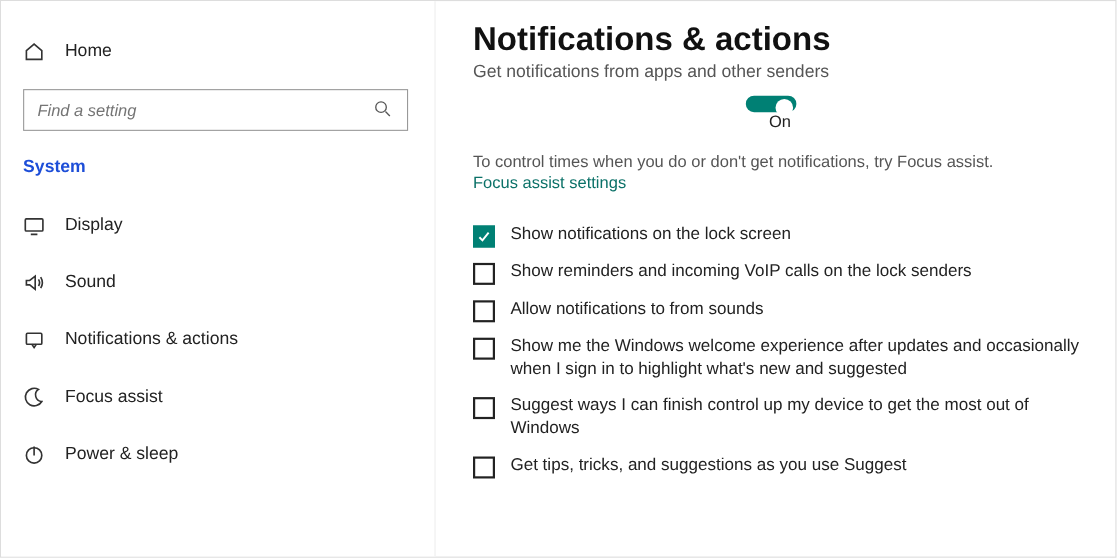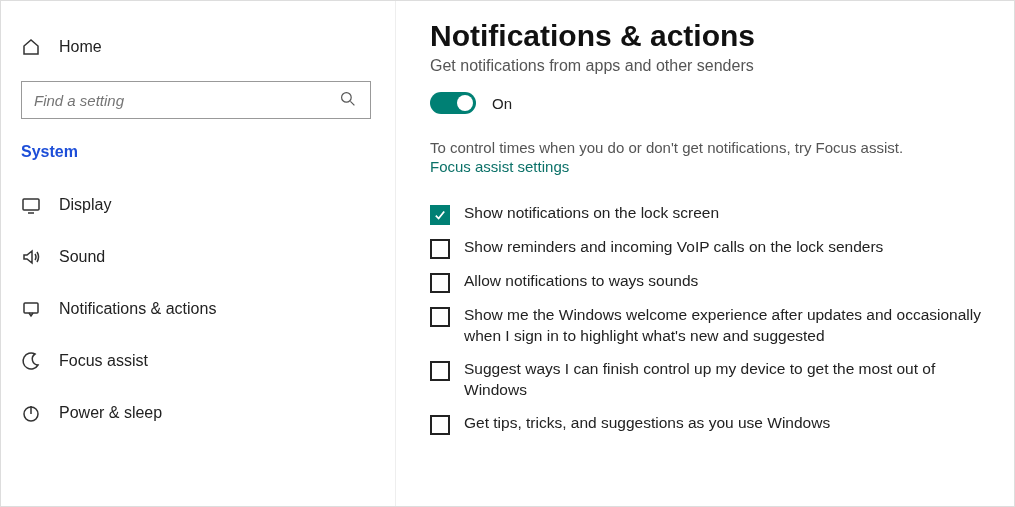--- a/index.html
+++ b/index.html
@@ -11,21 +11,21 @@
     .sidebar-row .icon svg { stroke: #333; fill: none; stroke-width: 1.5; }
     .home-row { margin-bottom: 6px; }
     .search-box { margin: 8px 24px 18px 20px; height: 38px; border: 1px solid #999; display: flex; align-items: center; padding: 0 12px; }
     .search-box input { flex: 1; border: none; outline: none; font-size: 15px; font-style: italic; color: #666; background: transparent; }
     .search-box .icon { width: 18px; height: 18px; }
     .section-label { font-weight: 600; font-size: 16px; padding: 6px 20px 18px 20px; color: #1d4ed8; }
 
     .main { flex: 1; padding: 18px 26px 0 34px; overflow: hidden; }
     .main h1 { font-size: 30px; font-weight: 600; margin-bottom: 4px; color: #111; }
     .subhead { font-size: 16px; color: #555; margin-top: 2px; margin-bottom: 12px; }
-    .toggle-row { display: flex; align-items: center; height: 32px; margin-bottom: 20px; }
+    .toggle-row { display: flex; align-items: center; height: 32px; margin-bottom: 20px; flex-direction: column; }
     .toggle { width: 46px; height: 22px; background: #008074; border-radius: 11px; position: relative; margin-right: 16px; cursor: pointer; }
     .toggle .knob { position: absolute; right: 3px; top: 3px; width: 16px; height: 16px; background: #fff; border-radius: 50%; }
     .toggle-label { font-size: 15px; color: #222; }
     .helper { font-size: 15px; color: #555; margin-bottom: 2px; }
     .link { font-size: 15px; color: #0b7168; cursor: pointer; margin-bottom: 28px; display: inline-block; }
 
     .checkbox-row { display: flex; align-items: flex-start; margin-bottom: 12px; max-width: 560px; }
     .checkbox { width: 20px; height: 20px; border: 2px solid #222; flex-shrink: 0; margin-right: 14px; margin-top: 2px; display: flex; align-items: center; justify-content: center; cursor: pointer; }
     .checkbox.checked { background: #008074; border-color: #008074; }
     .checkbox.checked svg { stroke: #fff; stroke-width: 2.5; fill: none; }
@@ -130,30 +130,30 @@
     <span class="checkbox-label">Show notifications on the lock screen</span>
   </div>
 
   <div class="checkbox-row">
     <div class="checkbox"></div>
     <span class="checkbox-label">Show reminders and incoming VoIP calls on the lock senders</span>
   </div>
 
   <div class="checkbox-row">
     <div class="checkbox"></div>
-    <span class="checkbox-label">Allow notifications to ways sounds</span>
+    <span class="checkbox-label">Allow notifications to from sounds</span>
   </div>
 
   <div class="checkbox-row">
     <div class="checkbox"></div>
     <span class="checkbox-label">Show me the Windows welcome experience after updates and occasionally when I sign in to highlight what's new and suggested</span>
   </div>
 
   <div class="checkbox-row">
     <div class="checkbox"></div>
     <span class="checkbox-label">Suggest ways I can finish control up my device to get the most out of Windows</span>
   </div>
 
   <div class="checkbox-row">
     <div class="checkbox"></div>
-    <span class="checkbox-label">Get tips, tricks, and suggestions as you use Windows</span>
+    <span class="checkbox-label">Get tips, tricks, and suggestions as you use Suggest</span>
   </div>
 </div>
 
 </body></html>

